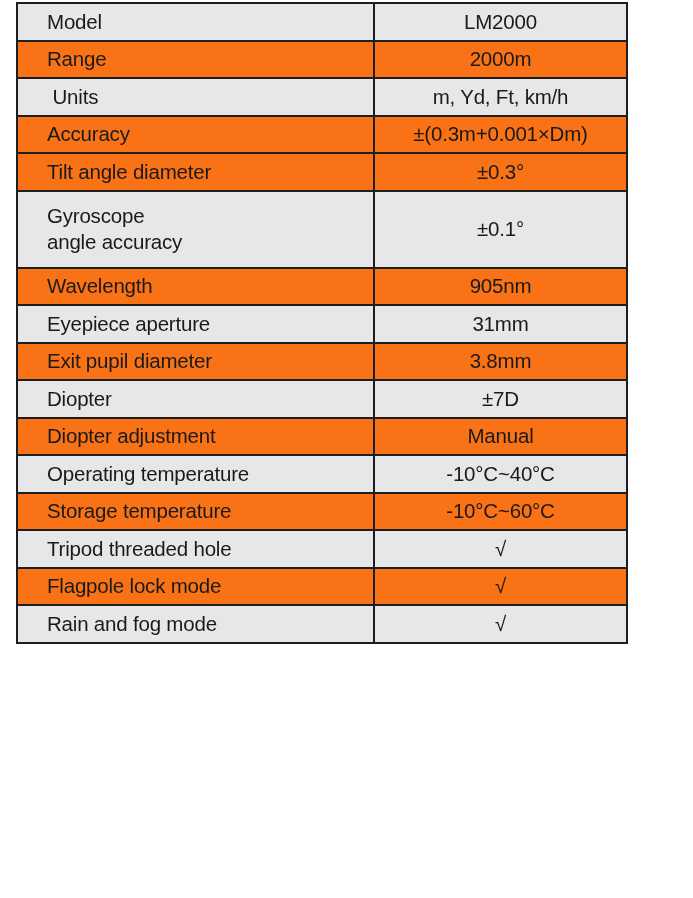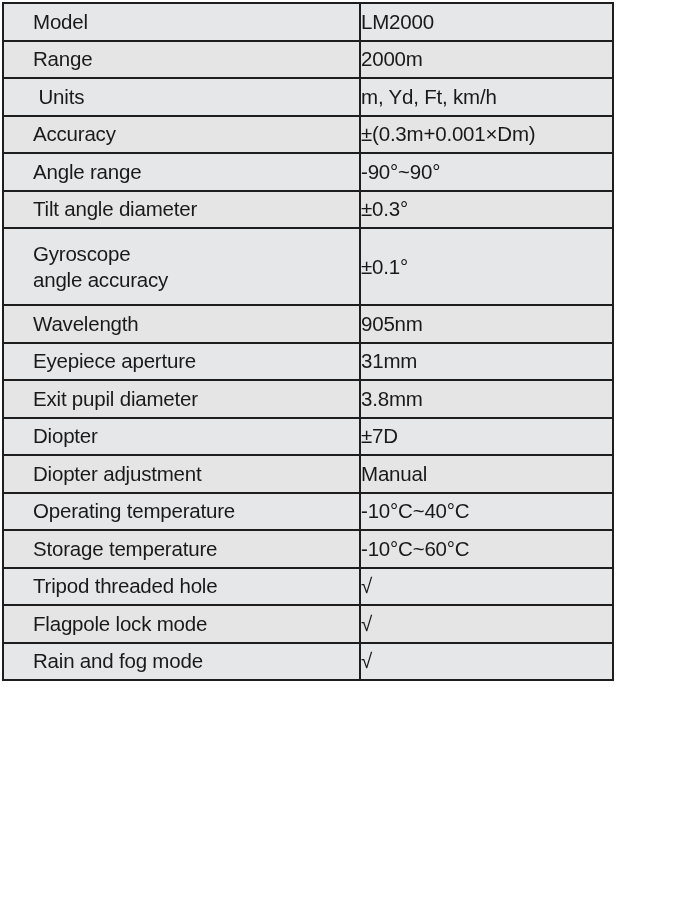--- a/index.html
+++ b/index.html
@@ -1,29 +1,29 @@
 <!DOCTYPE html>
 <html><head>
 <meta charset="utf-8">
 <style>
   html, body { margin:0; padding:0; background:#ffffff; }
   body { width:693px; height:898px; overflow:hidden; font-family:"Liberation Sans", sans-serif; }
   table.spec {
-    position:absolute; left:2px; top:2px;
+    position:absolute; left:16px; top:2px;
     width:612px; border-collapse:collapse; table-layout:fixed;
   }
   table.spec td {
     border:2.5px solid #1e1e1e; color:#1a1a1a; font-size:20.5px;
     height:35.5px; padding:0; vertical-align:middle;
     letter-spacing:-0.2px;
   }
   table.spec td.k { width:326px; padding-left:29px; text-align:left; }
-  table.spec td.v { }
+  table.spec td.v { text-align:center; }
   table.spec tr.shade td { background:#e6e7e9; }
-  table.spec tr.plain td { background:#e5e5e5;margin-left:16px; }
+  table.spec tr.plain td { background:#f97316;margin-left:16px; }
   table.spec tr.tall td { height:75px; line-height:26px; }
   .k span { display:block; white-space:pre-line; }
 </style>
 </head>
 <body>
 
 <table class="spec">
   <tbody>
     <tr class="shade">
         <td class="k">
@@ -41,26 +41,20 @@
         <td class="k">
           <span style="white-space:pre"> Units</span>
         </td>
         <td class="v">m, Yd, Ft, km/h</td>
       </tr>
     <tr class="plain">
         <td class="k">
           <span>Accuracy</span>
         </td>
         <td class="v">±(0.3m+0.001×Dm)</td>
-      </tr>
-    <tr class="shade">
-        <td class="k">
-          <span>Angle range</span>
-        </td>
-        <td class="v">-90°~90°</td>
       </tr>
     <tr class="plain">
         <td class="k">
           <span>Tilt angle diameter</span>
         </td>
         <td class="v">±0.3°</td>
       </tr>
     <tr class="shade tall">
         <td class="k">
           <span>Gyroscope

